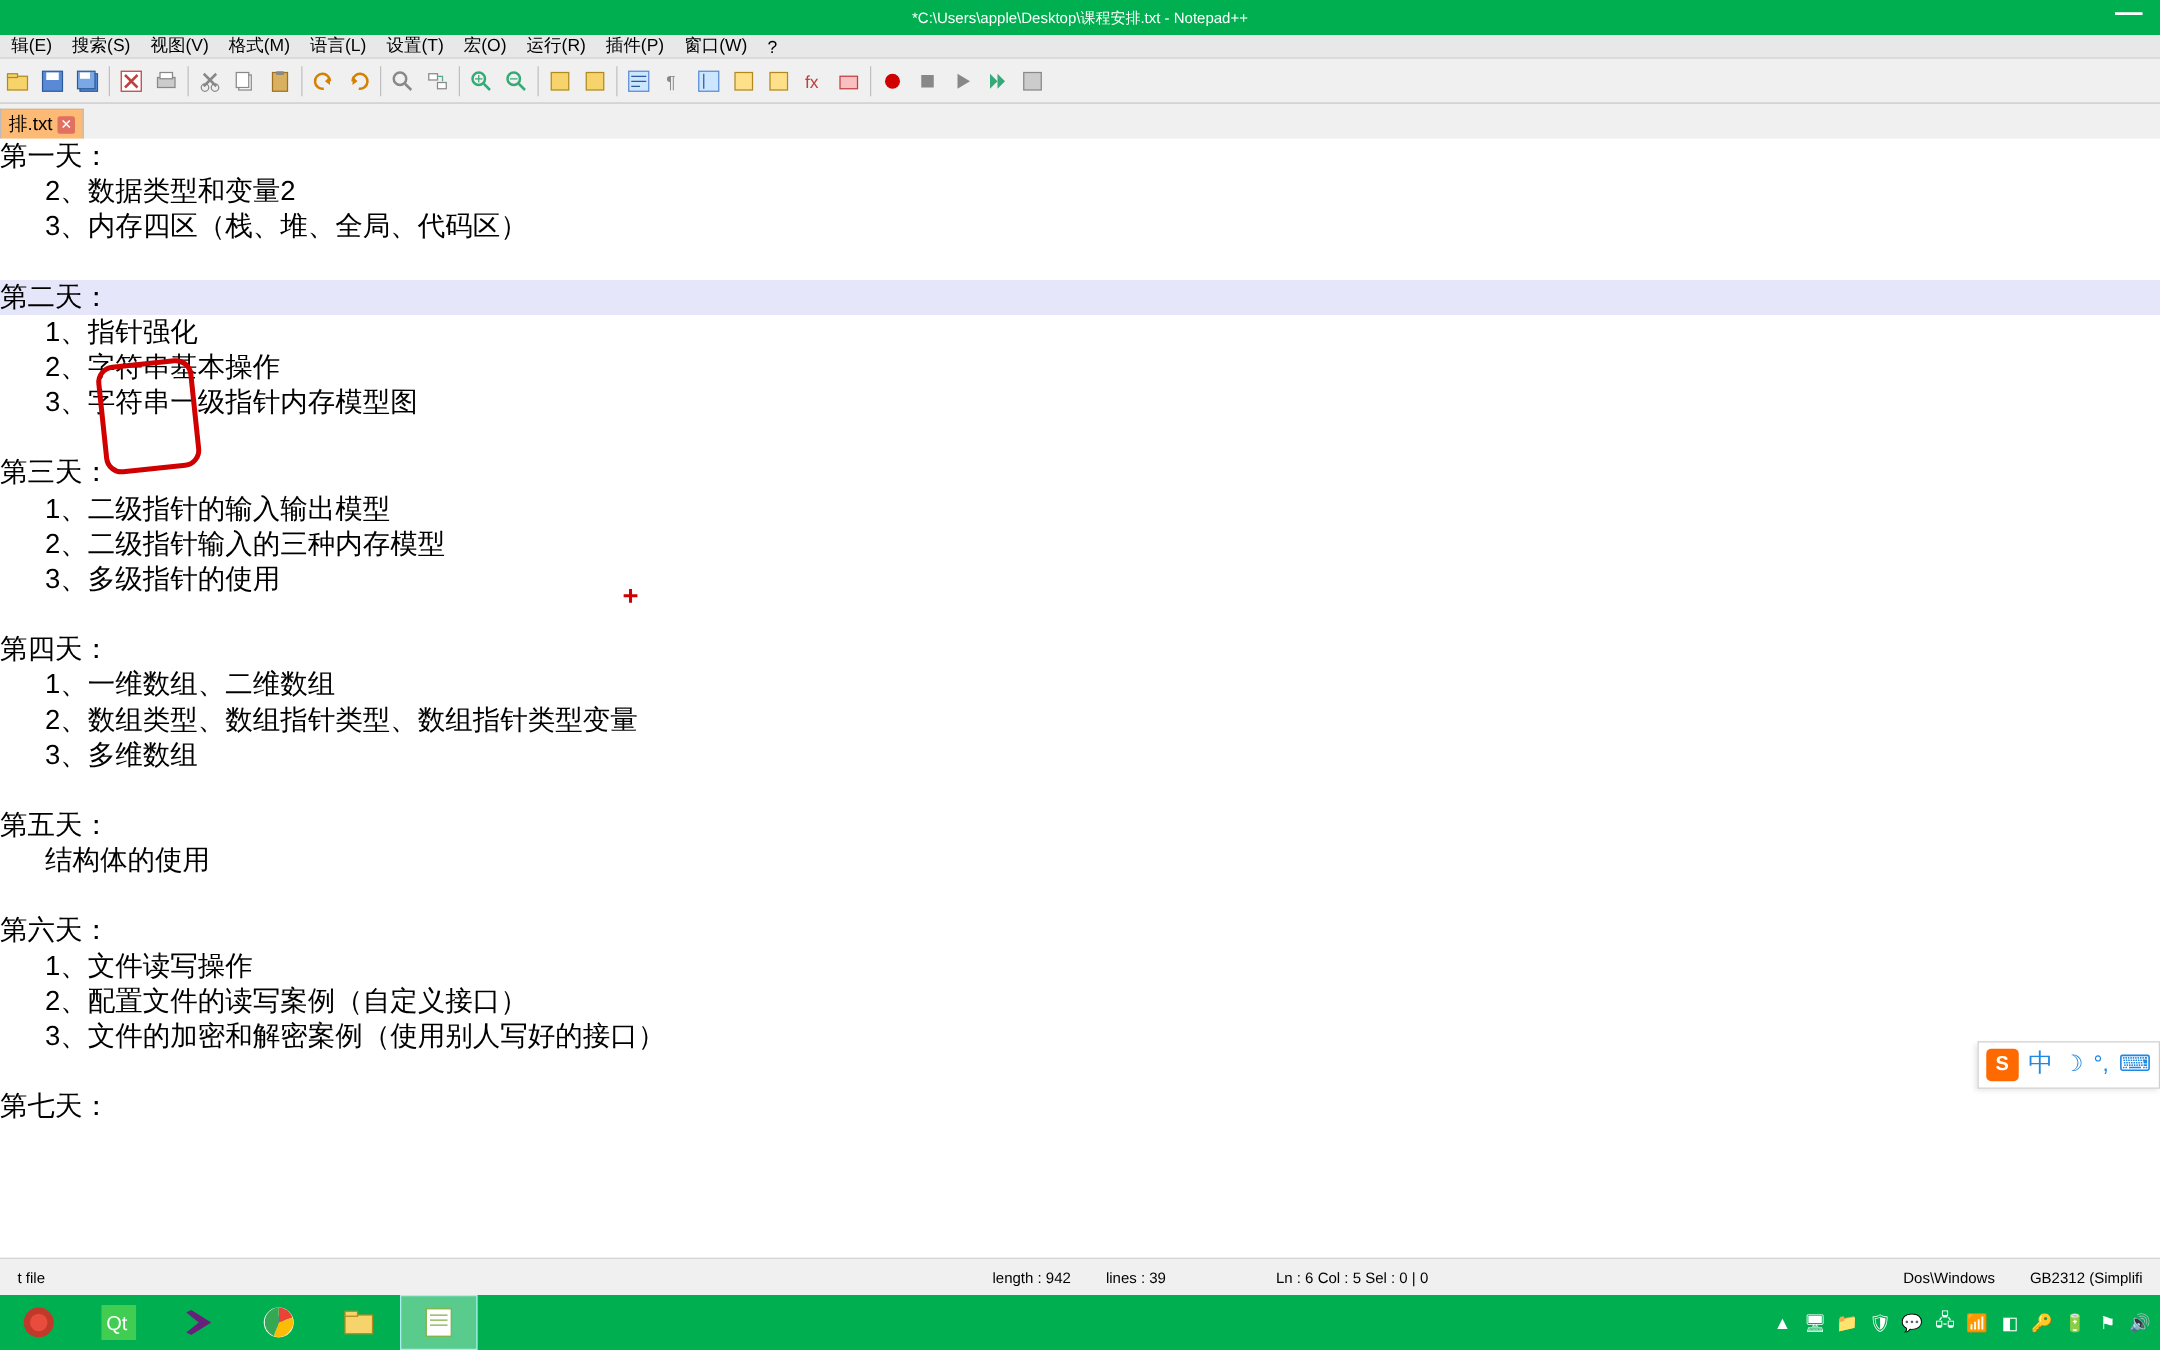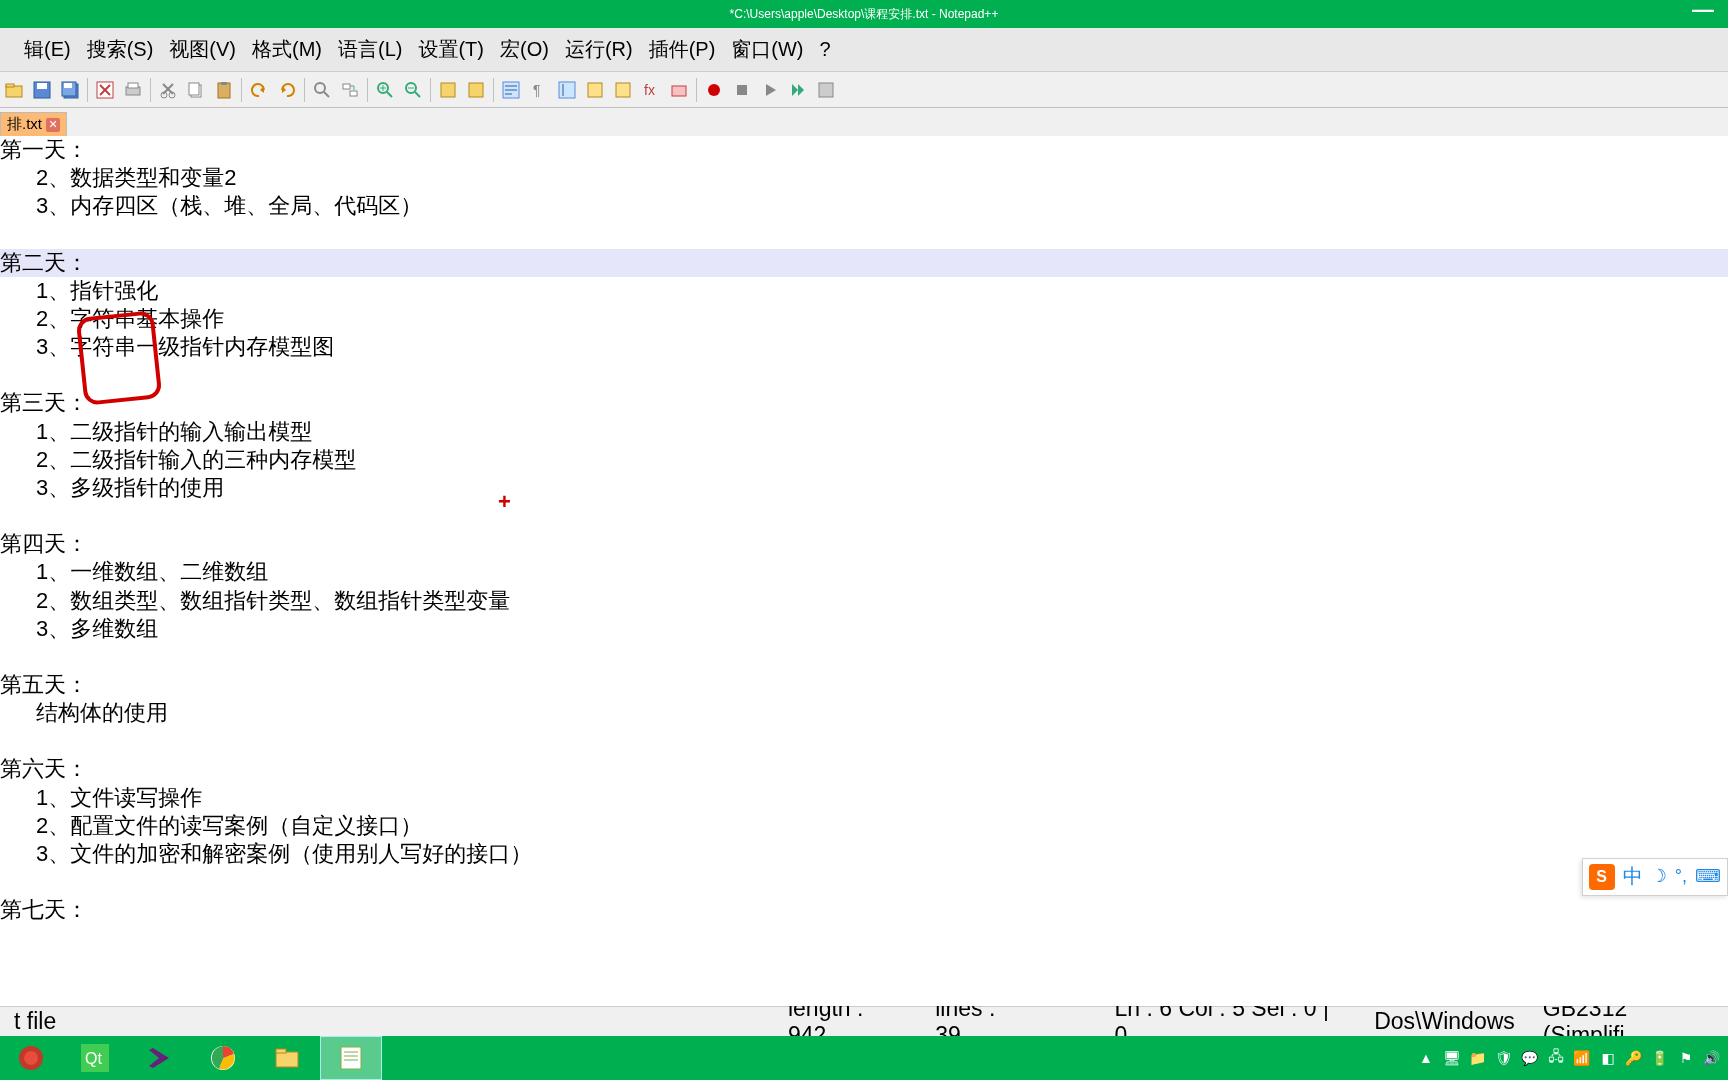--- a/index.html
+++ b/index.html
@@ -1,34 +1,34 @@
 <!DOCTYPE html>
 <html><head>
 <meta charset="utf-8">
 <style>
 * { margin:0; padding:0; box-sizing:border-box; font-family:"Microsoft YaHei","SimSun",sans-serif; }
 body { width:1728px; height:1080px; overflow:hidden; background:#fff; display:flex; flex-direction:column; }
 .titlebar { height:28px; background:#00b050; display:flex; align-items:center; justify-content:center; position:relative; }
 .titlebar .title { color:#fff; font-size:12px; }
 .titlebar .minbtn { position:absolute; right:14px; top:4px; color:#fff; font-size:22px; font-weight:bold; line-height:12px; }
-.menubar { height:44px; background:#e8e8e8; border-bottom:1px solid #ccc; display:flex; align-items:center; font-size:20px; padding-left:16px; }
+.menubar { height:19px; background:#e8e8e8; border-bottom:1px solid #ccc; display:flex; align-items:center; font-size:14px; padding-left:1px; }
 .menubar .menu { padding:0 8px; cursor:default; }
 .toolbar { height:36px; background:#f0f0f0; border-bottom:1px solid #bfbfbf; display:flex; align-items:center; padding-left:0; gap:0; }
 .tbtn { width:26px; height:26px; display:flex; align-items:center; justify-content:center; margin:0 1px; }
 .tsep { width:1px; height:24px; background:#c0c0c0; margin:0 3px; }
 .tabbar { height:28px; background:#f0f0f0; display:flex; align-items:flex-end; padding-left:0; }
 .tab { height:24px; background:#fdba74; border:1px solid #bbb; border-bottom:none; padding:0 6px; display:flex; align-items:center; font-size:15px; gap:4px;margin-top:32px; }
 .tab .closex { width:14px; height:14px; background:#e07060; color:#fff; font-size:11px; display:flex; align-items:center; justify-content:center; border-radius:2px; }
 .editor { flex:1; background:#fff; font-size:22px; line-height:1.28; padding-left:0; position:relative; font-family:"SimSun","NSimSun",sans-serif; }
 .editor .line { white-space:pre; }
 .editor .hl { background:#e6e6fa; }
 .editor .indent { padding-left:36px; }
 .annot-circle { position:absolute; border:4px solid #d00000; border-radius:14px; }
 .annot-plus { position:absolute; color:#d00000; font-weight:bold; font-size:22px; }
-.statusbar { height:30px; background:#f0f0f0; border-top:1px solid #ccc; display:flex; align-items:center; font-size:23px; }
+.statusbar { height:30px; background:#f0f0f0; border-top:1px solid #ccc; display:flex; align-items:center; font-size:12px; }
 .statusbar .cell { padding:0 14px; }
 .taskbar { height:44px; background:#00b050; display:flex; align-items:center; justify-content:space-between; }
 .taskbar .left { display:flex; gap:2px; height:100%;align-items:center; }
 .taskbar .tbitem { width:62px; height:44px; display:flex; align-items:center; justify-content:center; }
 .taskbar .tbitem.active { background:rgba(255,255,255,0.35); border:1px solid #aee; }
 .taskbar .right { display:flex; align-items:center; gap:6px; padding-right:6px; }
 .tray-icon { width:20px; height:20px; display:flex; align-items:center; justify-content:center; font-size:14px; color:#fff; }
 .ime-bar { position:absolute; right:0; top:722px; height:38px; background:#fff; border:1px solid #d0d0d0; display:flex; align-items:center; padding:0 6px; gap:8px; box-shadow:-2px 2px 4px rgba(0,0,0,0.1); }
 .ime-bar .sogou { width:26px; height:26px; background:#ff6a00; color:#fff; border-radius:4px; display:flex; align-items:center; justify-content:center; font-size:16px; font-weight:bold; }
 .ime-bar .zh { color:#1e88e5; font-size:20px; }

